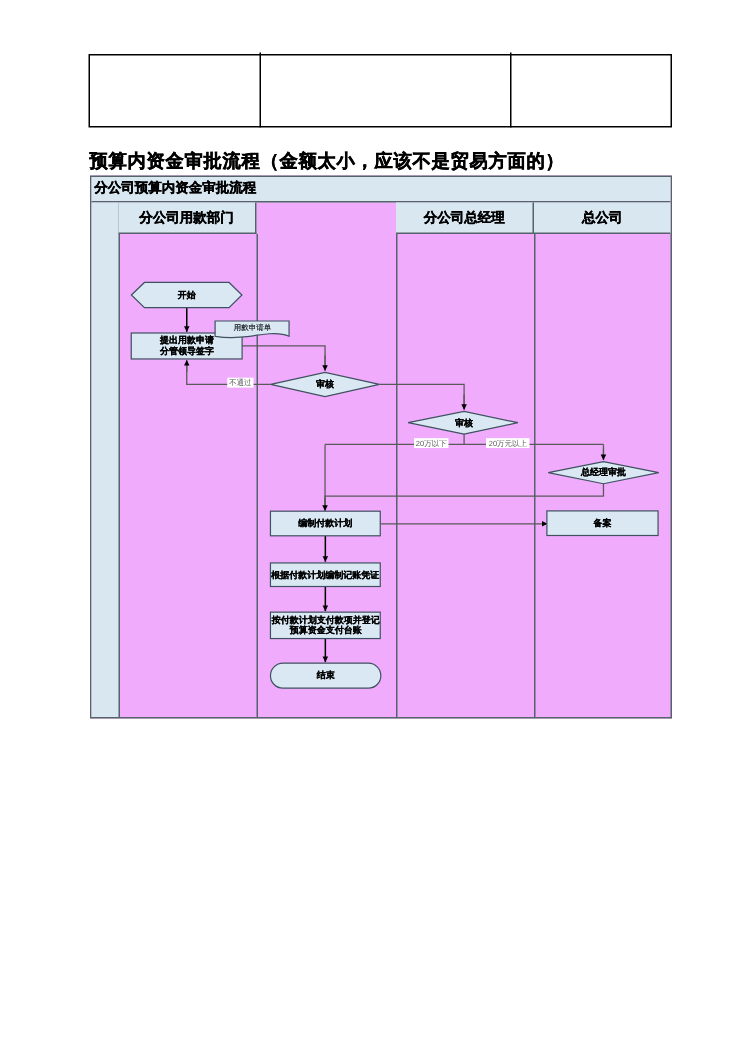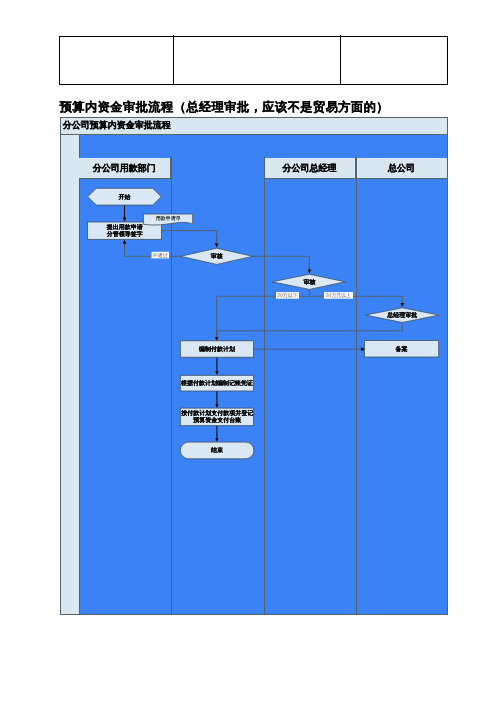--- a/index.html
+++ b/index.html
@@ -13,31 +13,31 @@
              border:1.5px solid #000;box-sizing:border-box;}
   #top-table .vd{position:absolute;top:-1.5px;bottom:-1.5px;width:0;
                  border-left:1.3px solid #000;}
 
   
   #doc-title{position:absolute;left:59.7px;top:101.4px;font-size:12.2px;font-weight:bold;
              white-space:nowrap;line-height:13px;letter-spacing:0.48px;
              -webkit-text-stroke:0.25px #000;}
 
   
-  #flow-table{position:absolute;left:60px;top:117.4px;width:388px;height:498px;
-              box-sizing:border-box;background:#3b82f6;border:1px solid #57636b;}
+  #flow-table{position:absolute;left:60px;top:117.4px;width:388px;height:362px;
+              box-sizing:border-box;background:#f0abfc;border:1px solid #57636b;}
   #title-row{position:absolute;left:0;top:0;right:0;height:16.8px;background:#d9e7f1;
              border-bottom:1px solid #57636b;box-sizing:border-box;}
   #title-row span{position:absolute;left:1.8px;top:1.5px;font-size:9px;font-weight:bold;line-height:11px;-webkit-text-stroke:0.2px #000;}
   #left-col{position:absolute;left:0;top:16.8px;bottom:0;width:18.5px;background:#d9e7f1;
             border-right:1px solid #57636b;box-sizing:border-box;}
   .hdr{position:absolute;top:16.8px;height:21px;background:#d9e7f1;
        border-right:1px solid #57636b;border-bottom:1px solid #57636b;
        box-sizing:border-box;display:flex;align-items:center;justify-content:center;
-       font-size:9px;font-weight:bold;margin-top:23px;-webkit-text-stroke:0.2px #000;}
+       font-size:9px;font-weight:bold;-webkit-text-stroke:0.2px #000;}
   .colline{position:absolute;top:37.8px;bottom:0;width:0;border-left:1px solid #57636b;}
 
   
   #flow-svg{position:absolute;left:0;top:0;width:496px;height:702px;overflow:visible;}
   .fshape{fill:#d9e8f3;stroke:#3f5160;stroke-width:0.8;}
   .flabel{font-family:"Liberation Sans",sans-serif;font-size:6px;font-weight:bold;
           fill:#000;stroke:#000;stroke-width:0.12;text-anchor:middle;dominant-baseline:middle;}
   .fedge{fill:none;stroke:#595959;stroke-width:0.85;}
   .fedge-dark{fill:none;stroke:#000;stroke-width:1.0;}
   .elabel{font-family:"Liberation Sans",sans-serif;font-size:5px;fill:#5a5a5a;
@@ -45,21 +45,21 @@
 </style>
 </head>
 <body>
 
 <div class="page">
   <div id="top-table">
     <div class="vd" style="left:113.2px"></div>
     <div class="vd" style="left:280.5px"></div>
   </div>
 
-  <div id="doc-title">预算内资金审批流程（总经理审批，应该不是贸易方面的）</div>
+  <div id="doc-title">预算内资金审批流程（金额太小，应该不是贸易方面的）</div>
 
   <div id="flow-table">
     <div id="title-row">
       <span>分公司预算内资金审批流程</span>
     </div>
     <div id="left-col"></div>
     <div class="hdr" style="left:17.5px;width:92.5px">分公司用款部门</div>
     <div class="hdr" style="left:203px;width:92px">分公司总经理</div>
     <div class="hdr" style="left:295px;width:91px;border-right:none">总公司</div>
     <div class="colline" style="left:110px"></div>

